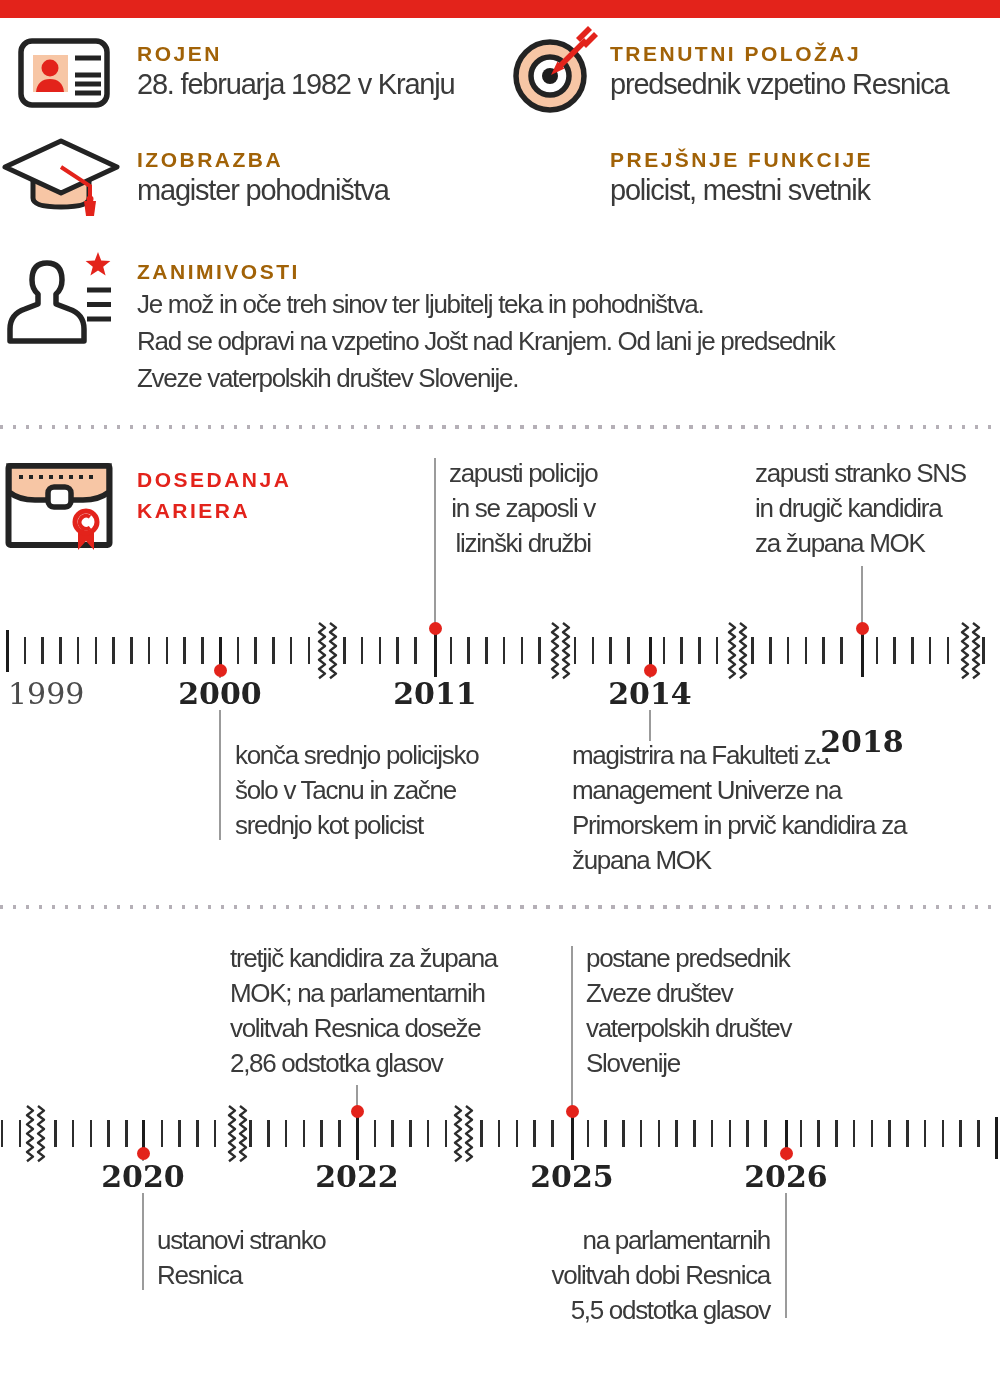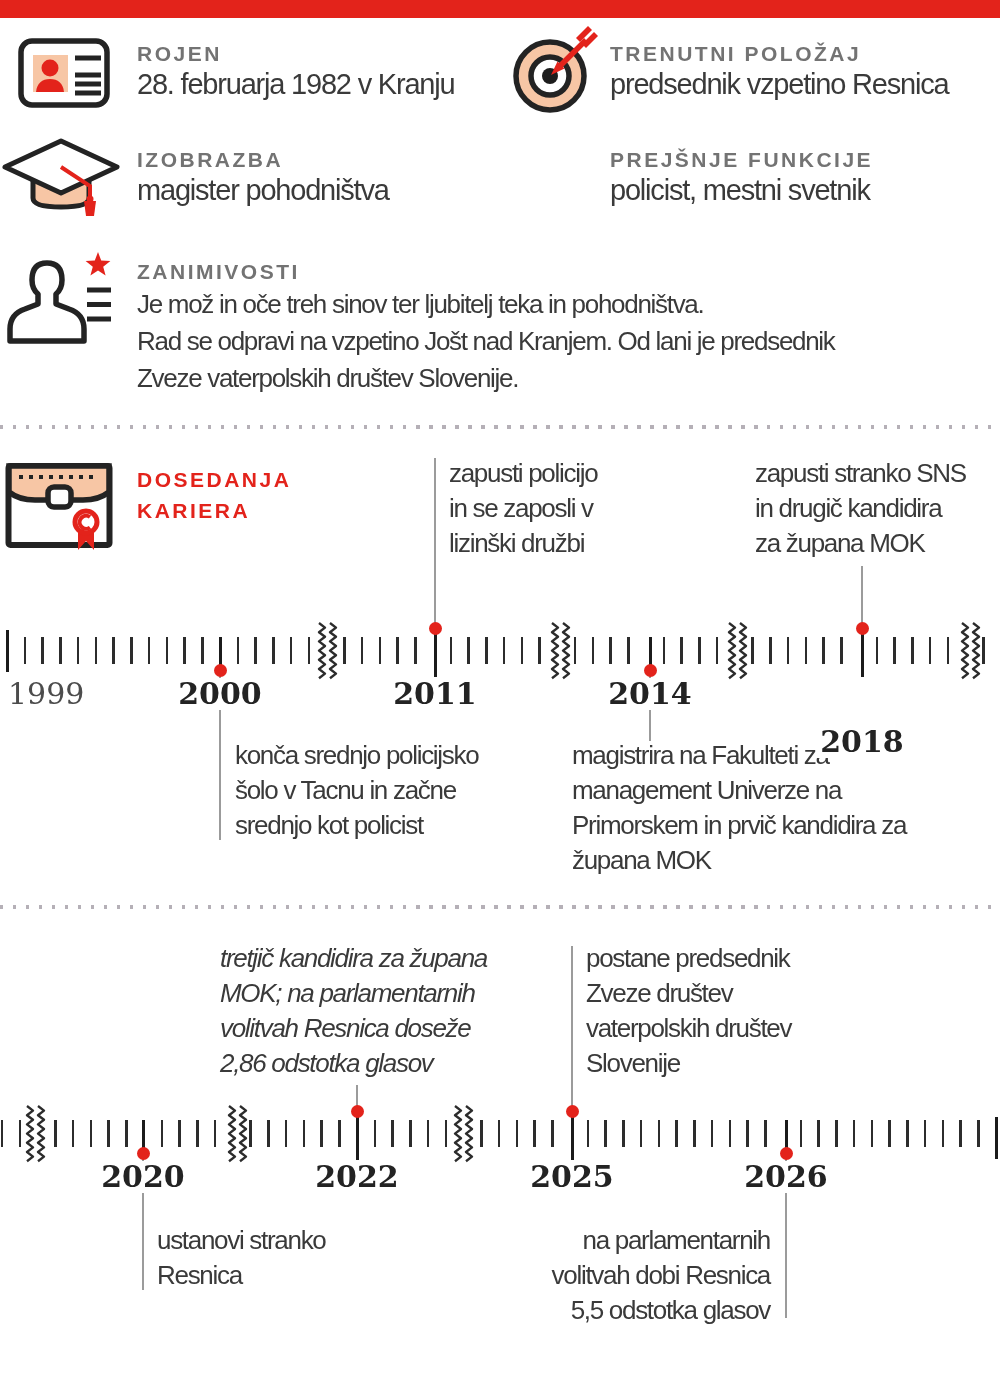--- a/index.html
+++ b/index.html
@@ -1,20 +1,20 @@
 <!DOCTYPE html>
 <html><head>
 <meta charset="utf-8">
 <style>
   html,body{margin:0;padding:0;background:#fff;}
   .page{position:relative;width:1000px;height:1382px;background:#fff;overflow:hidden;
         font-family:"Liberation Sans",sans-serif;}
   .top-bar{position:absolute;left:0;top:0;width:1000px;height:18px;background:#e3231b;}
   .icon{position:absolute;}
-  .heading{position:absolute;font-weight:700;font-size:21px;letter-spacing:2.5px;color:#737373;line-height:24px;white-space:nowrap;}
+  .heading{position:absolute;font-weight:700;font-size:21px;letter-spacing:2.5px;color:#a16207;line-height:24px;white-space:nowrap;}
   .value{position:absolute;font-size:29px;letter-spacing:-1.2px;color:#3a3a3a;line-height:36px;white-space:nowrap;}
   .facts{position:absolute;font-size:26px;letter-spacing:-1.3px;color:#3a3a3a;line-height:37px;white-space:nowrap;}
   .career-title{position:absolute;font-weight:700;font-size:21px;letter-spacing:2.5px;color:#e3231b;line-height:31px;white-space:nowrap;}
   .dotted{position:absolute;left:0;width:1000px;height:3.5px;
           background:repeating-linear-gradient(to right,#b5b0b7 0,#b5b0b7 3.5px,transparent 3.5px,transparent 13px);}
   
   .tl{position:absolute;left:0;top:0;width:1000px;height:1382px;pointer-events:none;}
   .tick{position:absolute;width:2.5px;background:#2c2c2c;z-index:0;}
   .ytick{position:absolute;width:3px;background:#1b1b1b;z-index:1;}
   .conn{position:absolute;width:2px;background:#9b9b9b;z-index:1;}
@@ -189,21 +189,21 @@
         <div class="year" style="left: 220px; top: 678px;">2000</div>
         <div class="ann" style="top: 738px; left: 235px;">
           <div class="">konča srednjo policijsko</div>
           <div class="">šolo v Tacnu in začne</div>
           <div class="">srednjo kot policist</div>
         </div>
         <div class="conn" style="left: 434px; top: 458px; height: 174px;"></div>
         <div class="ytick" style="left: 433.5px; top: 630px; height: 47px;"></div>
         <div class="dot" style="left: 428.5px; top: 621.5px;"></div>
         <div class="year" style="left: 435px; top: 678px;">2011</div>
-        <div class="ann" style="top: 456px; left: 449px;">
+        <div class="ann" style="top: 456px; left: 449px; text-align: center;">
           <div class="">zapusti policijo</div>
           <div class="">in se zaposli v</div>
           <div class="">lizinški družbi</div>
         </div>
         <div class="conn" style="left: 649px; top: 676px; height: 65px;"></div>
         <div class="ytick" style="left: 648.5px; top: 636.5px; height: 30px;"></div>
         <div class="dot" style="left: 643.5px; top: 663.5px;"></div>
         <div class="year" style="left: 650px; top: 678px;">2014</div>
         <div class="ann" style="top: 738px; left: 572px;">
           <div class="">magistrira na Fakulteti za</div>
@@ -289,21 +289,21 @@
         <div class="dot" style="left: 136.5px; top: 1146.5px;"></div>
         <div class="year" style="left: 143px; top: 1161px;">2020</div>
         <div class="ann" style="top: 1223px; left: 157px;">
           <div class="">ustanovi stranko</div>
           <div class="">Resnica</div>
         </div>
         <div class="conn" style="left: 356px; top: 1085px; height: 31px;"></div>
         <div class="ytick" style="left: 355.5px; top: 1113px; height: 47px;"></div>
         <div class="dot" style="left: 350.5px; top: 1104.5px;"></div>
         <div class="year" style="left: 357px; top: 1161px;">2022</div>
-        <div class="ann" style="top: 941px; left: 220px; font-style: italic;">
+        <div class="ann" style="top: 941px; left: 230px;">
           <div class="">tretjič kandidira za župana</div>
           <div class="">MOK; na parlamentarnih</div>
           <div class="">volitvah Resnica doseže</div>
           <div class="">2,86 odstotka glasov</div>
         </div>
         <div class="conn" style="left: 571px; top: 946px; height: 170px;"></div>
         <div class="ytick" style="left: 570.5px; top: 1113px; height: 47px;"></div>
         <div class="dot" style="left: 565.5px; top: 1104.5px;"></div>
         <div class="year" style="left: 572px; top: 1161px;">2025</div>
         <div class="ann" style="top: 941px; left: 586px;">

